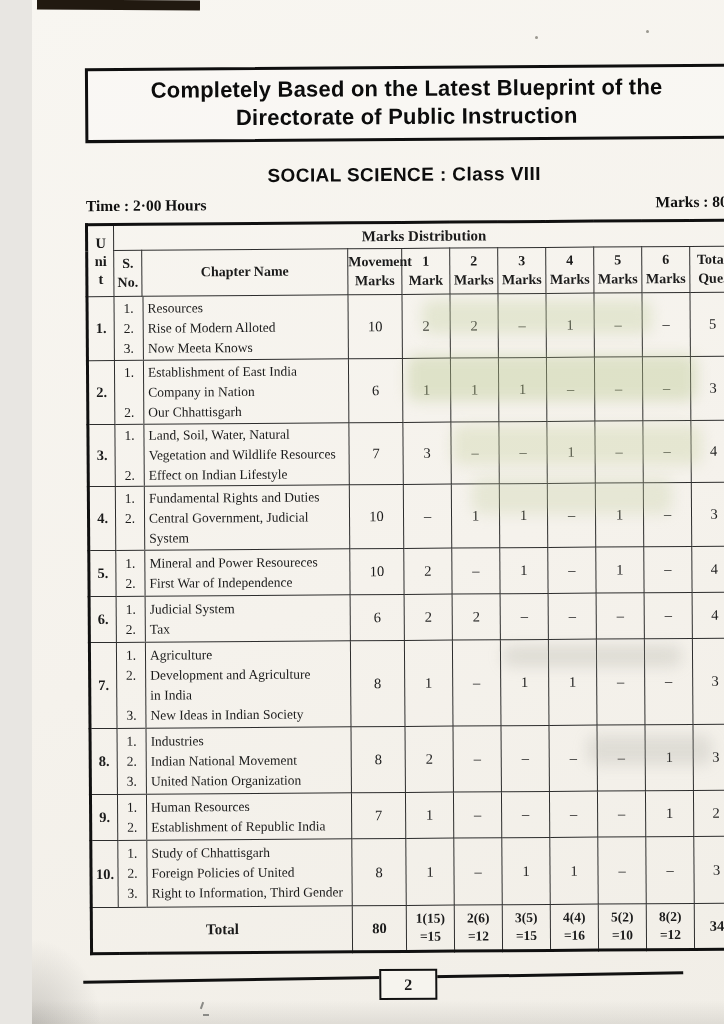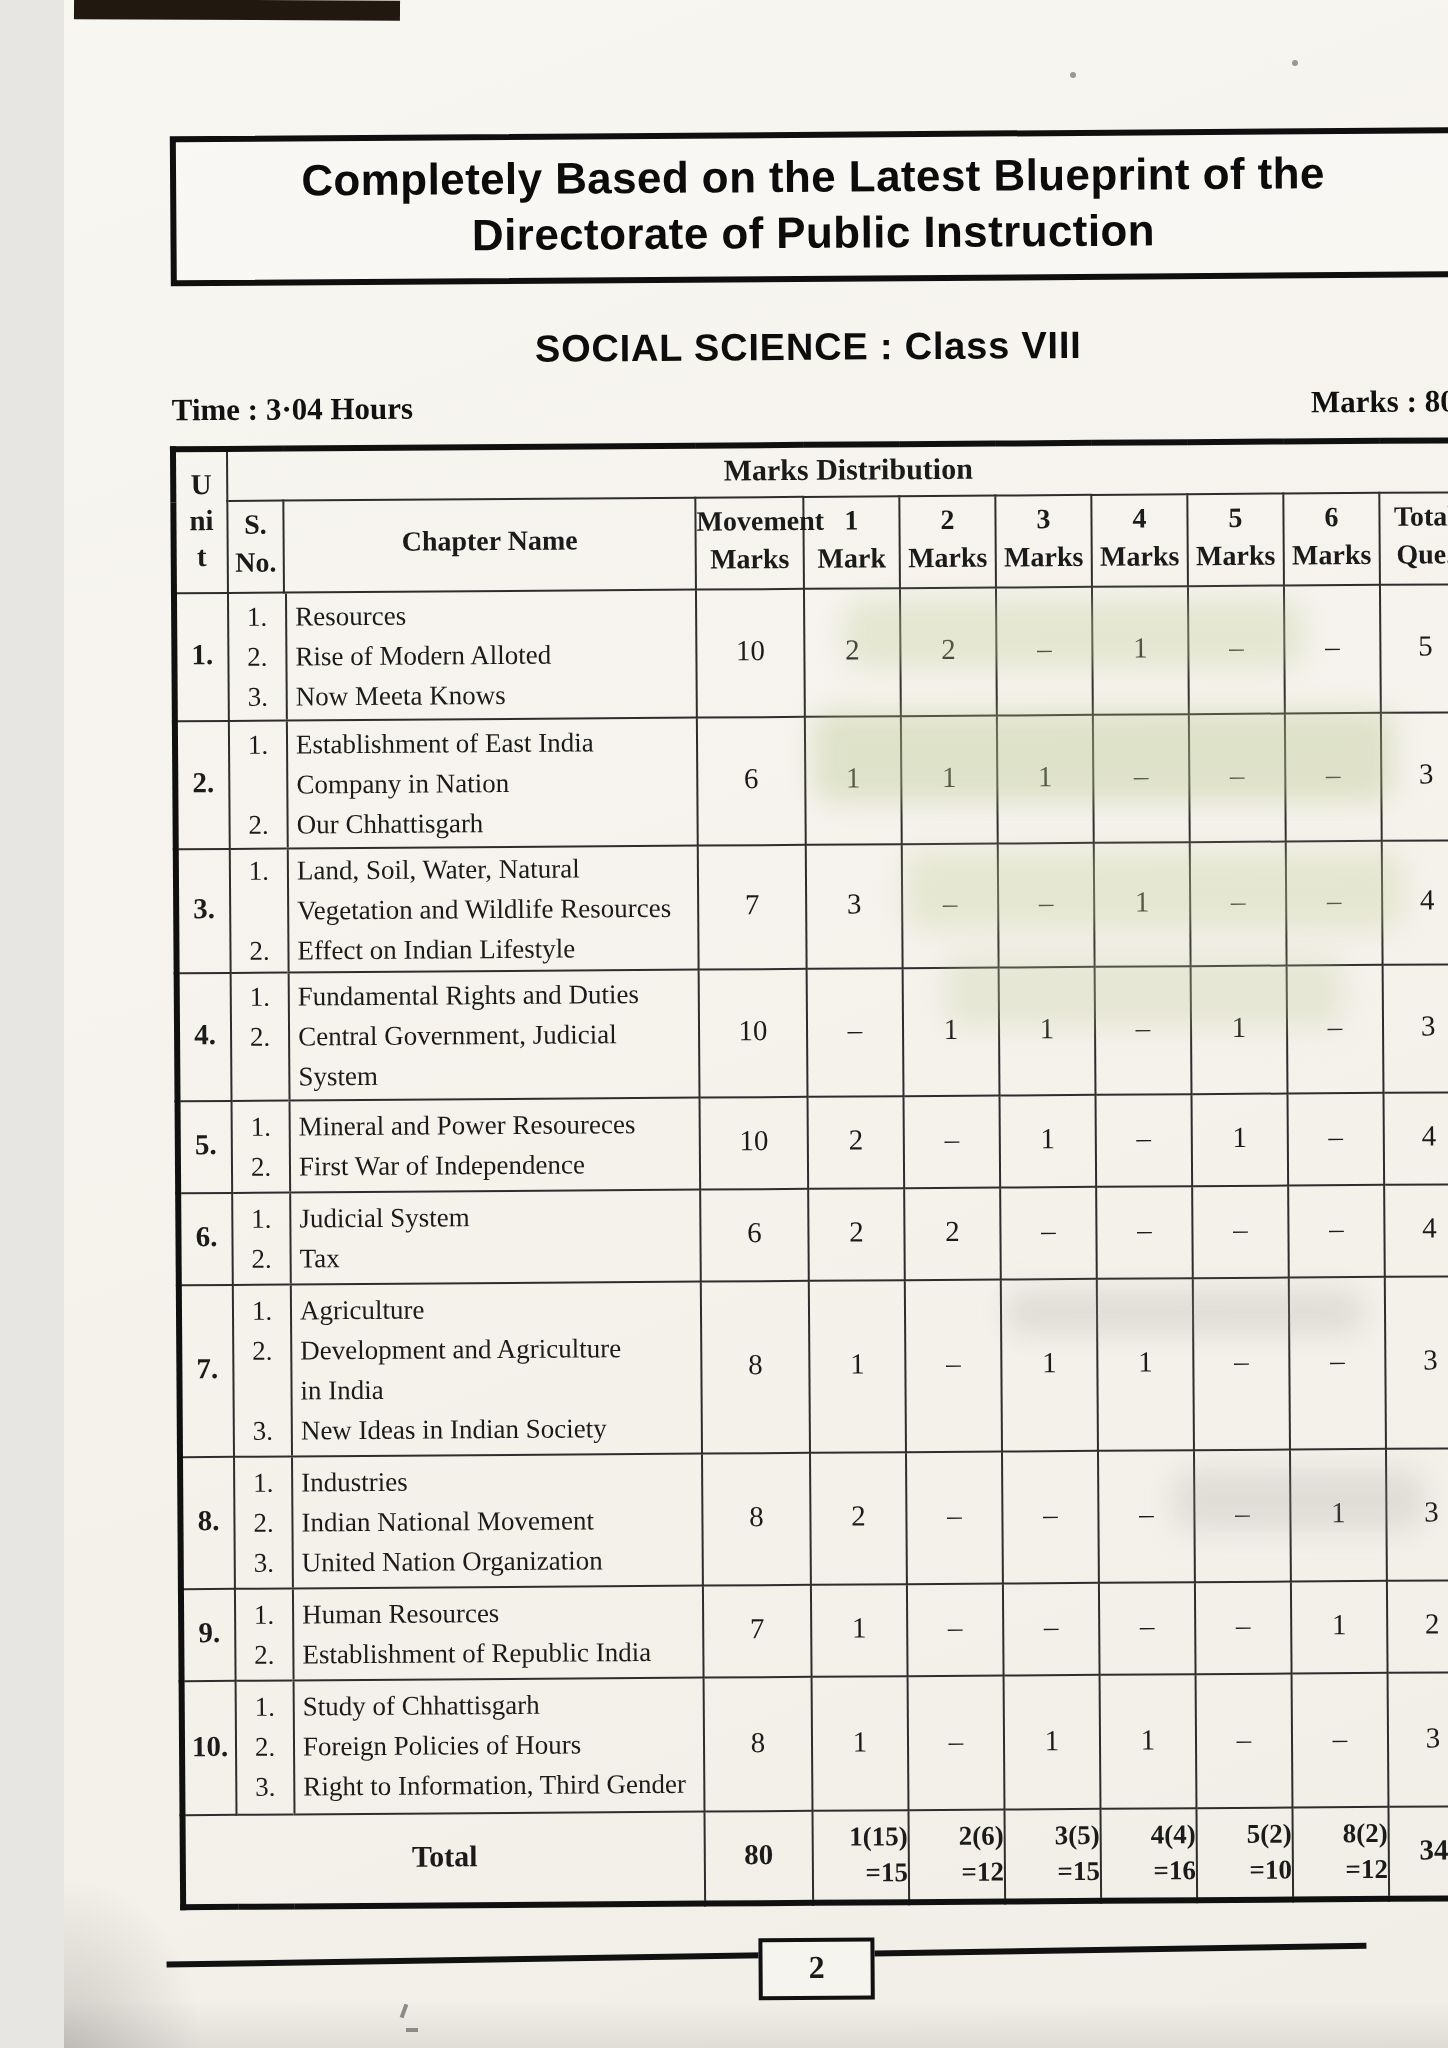--- a/index.html
+++ b/index.html
@@ -31,21 +31,21 @@
   td.unit-cell{text-align:center;vertical-align:middle;font-weight:bold;font-size:14.5px;}
   td.chapter-cell{position:relative;vertical-align:middle;padding:2px 0;}
   .sno-divider{position:absolute;left:28px;top:0;bottom:0;width:1px;background:#2d2d2d;}
   .ch-line{display:flex;white-space:nowrap;line-height:20px;font-size:13.5px;}
   .ch-no{flex:0 0 28px;width:28px;text-align:center;}
   .ch-text{padding-left:5px;}
   td.num{text-align:center;vertical-align:middle;font-size:14.5px;}
   tr.total-row{height:46px;}
   tr.total-row td{font-weight:bold;}
   td.total-label{text-align:center;vertical-align:middle;font-size:15px;}
-  td.two-line{text-align:right;vertical-align:middle;font-size:13.5px;line-height:1.35;}
+  td.two-line{text-align:center;vertical-align:middle;font-size:13.5px;line-height:1.35;}
 
   
   .foot-rule{position:absolute;left:48px;top:976px;width:600px;height:3px;background:#111;
              transform:rotate(-0.5deg);}
   .pagebox{position:absolute;left:344px;top:969px;width:54px;height:27px;border:2.5px solid #111;
            background:#f6f4ee;z-index:3;display:flex;align-items:center;justify-content:center;
            font-weight:bold;font-size:16px;}
 
   
   .topleft-bar{position:absolute;left:5px;top:0;width:163px;height:10px;background:#211910;
@@ -86,21 +86,21 @@
   <div class="sheet">
 
     <div class="banner">
       <div>Completely Based on the Latest Blueprint of the</div>
       <div>Directorate of Public Instruction</div>
     </div>
 
     <div class="subject">SOCIAL SCIENCE : Class VIII</div>
 
     <div class="meta-row">
-      <span>Time : 3·04 Hours</span>
+      <span>Time : 2·00 Hours</span>
       <span>Marks : 80</span>
     </div>
 
     <table class="mdt">
       <colgroup>
         <col style="width:27px">
           <col style="width:28px">
           <col style="width:206px">
           <col style="width:54px">
         <col style="width:48px">
@@ -392,21 +392,21 @@
           <tr class="unit-row" style="height: 67px;">
             <td class="unit-cell">10.</td>
             <td class="chapter-cell" colspan="2">
               <span class="sno-divider"></span>
               <div class="ch-line">
                 <span class="ch-no">1.</span>
                 <span class="ch-text">Study of Chhattisgarh</span>
               </div>
               <div class="ch-line">
                 <span class="ch-no">2.</span>
-                <span class="ch-text">Foreign Policies of Hours</span>
+                <span class="ch-text">Foreign Policies of United</span>
               </div>
               <div class="ch-line">
                 <span class="ch-no">3.</span>
                 <span class="ch-text">Right to Information, Third Gender</span>
               </div>
             </td>
             <td class="num">8</td>
             <td class="num">1</td>
             <td class="num">–</td>
             <td class="num">1</td>

